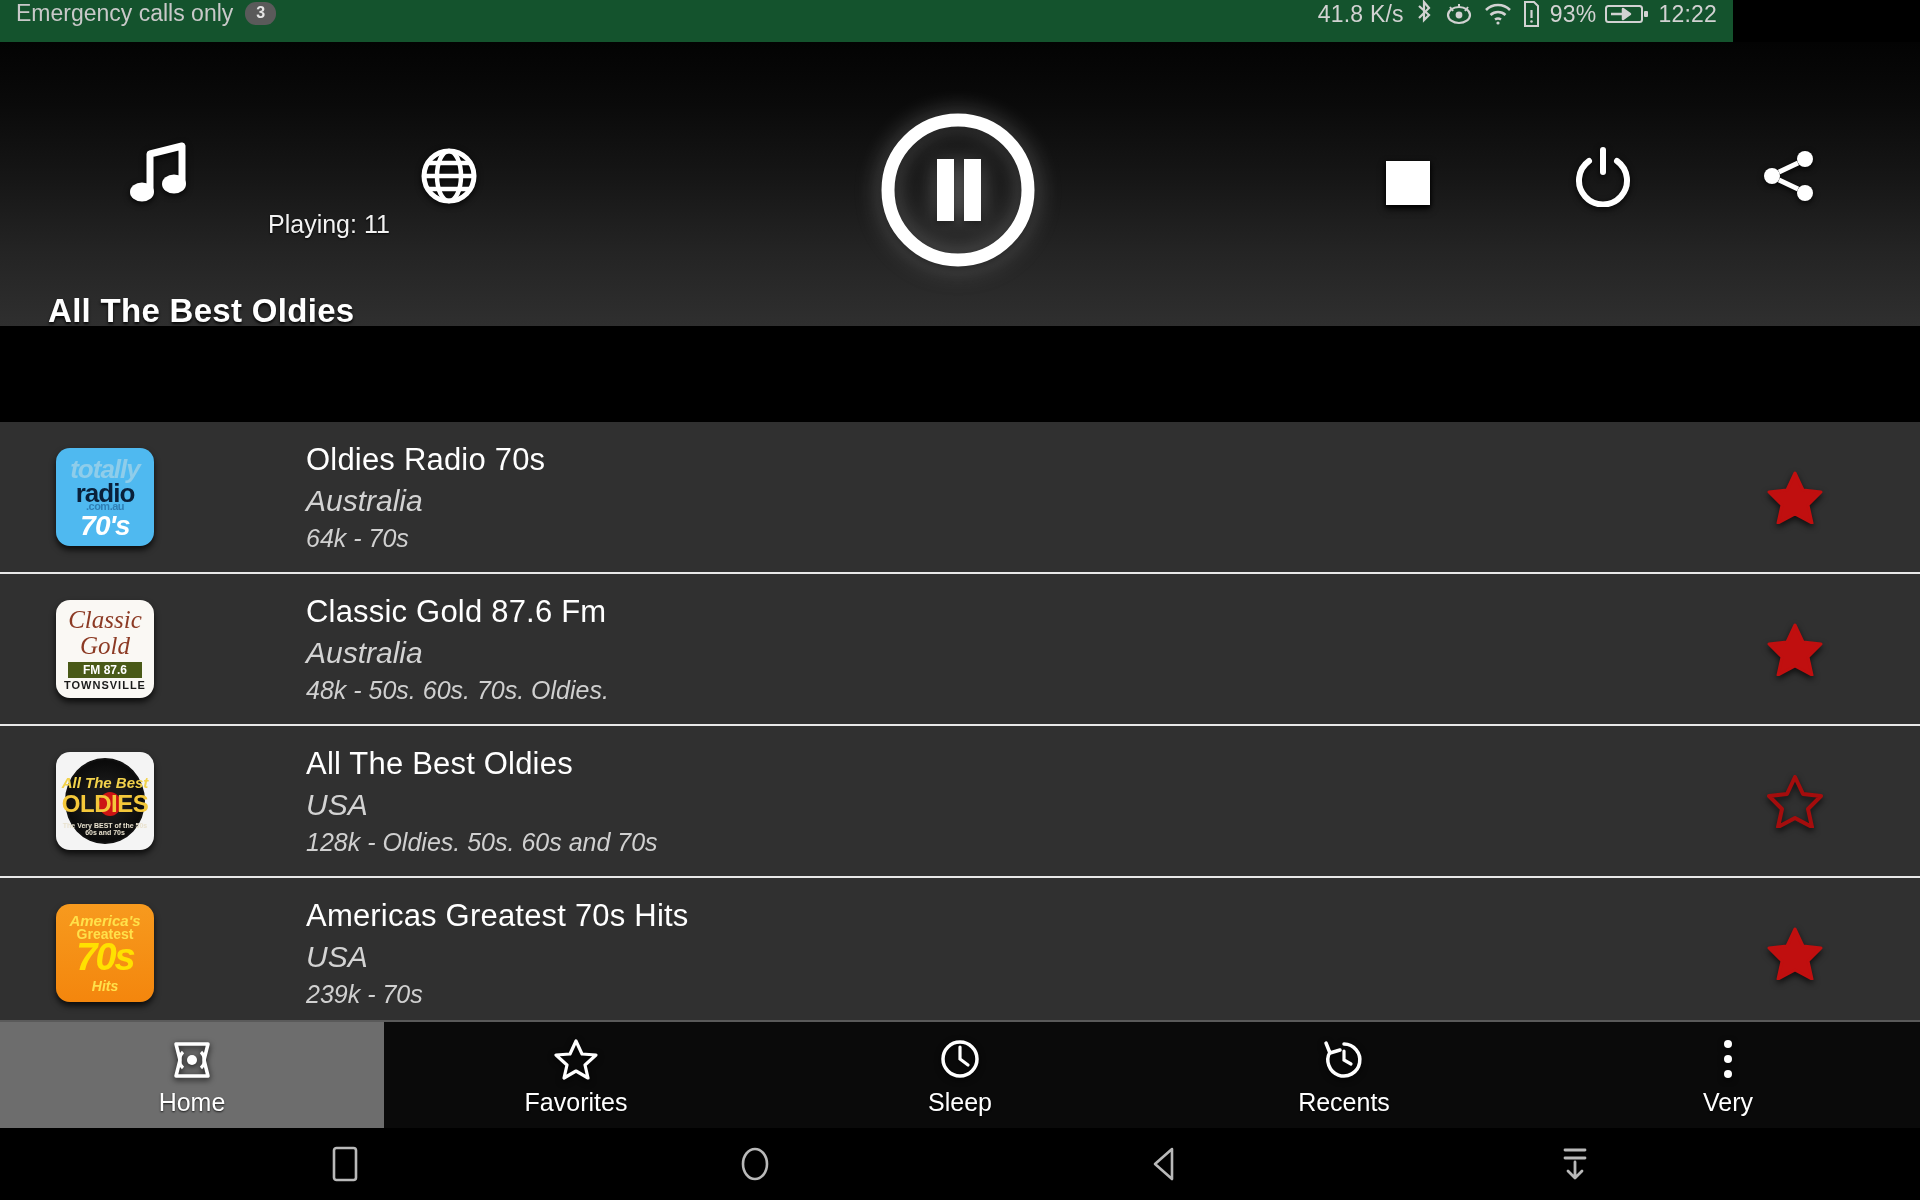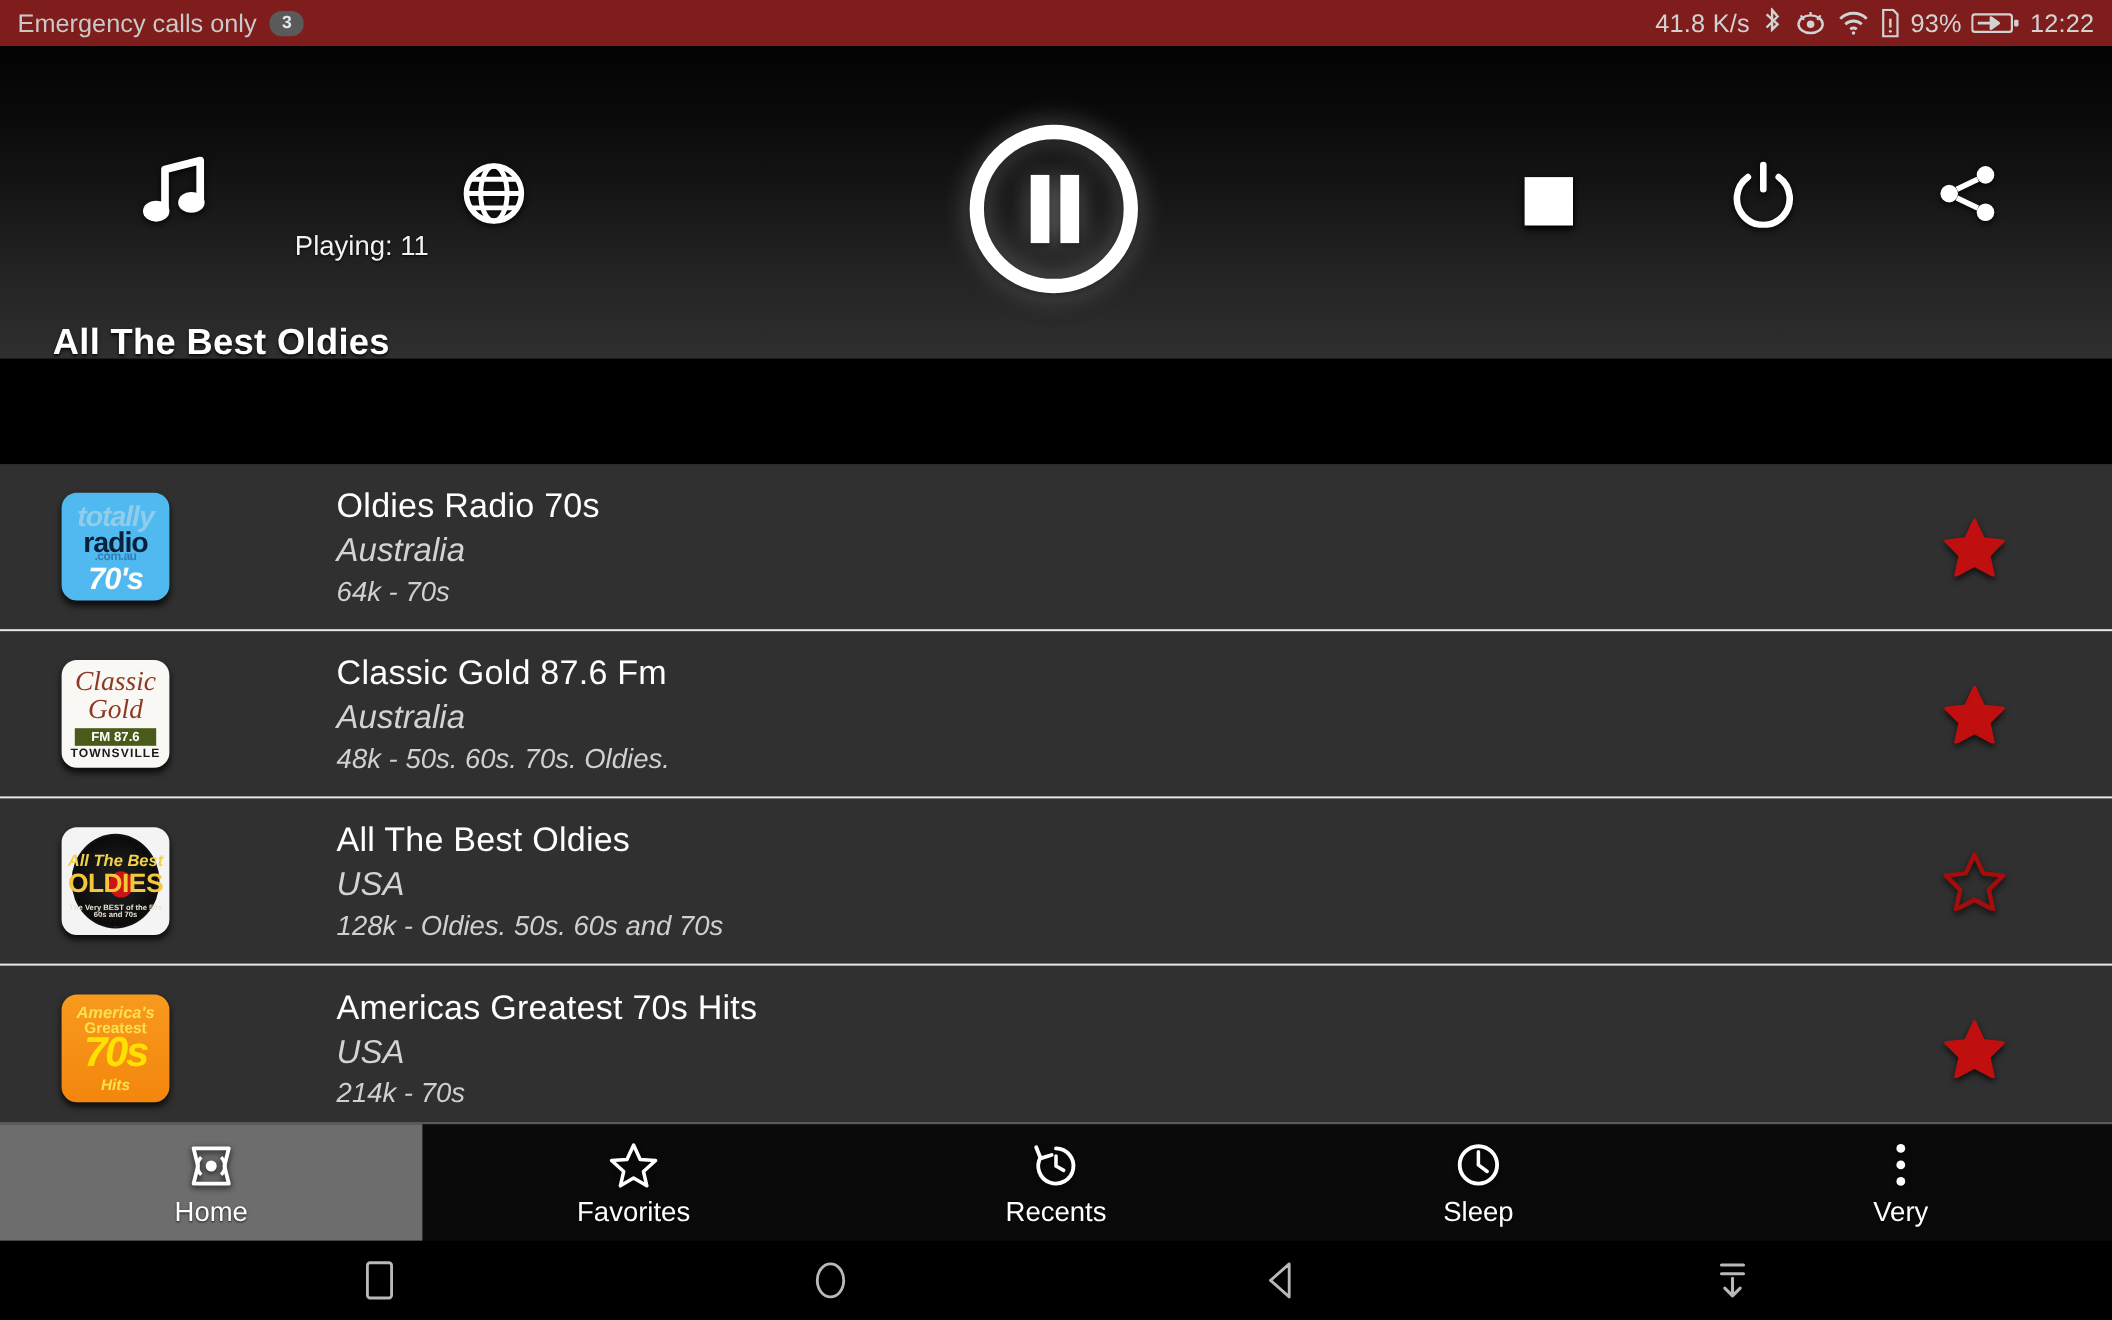--- a/index.html
+++ b/index.html
@@ -6,22 +6,22 @@
   html,body{
     width:1920px; height:1200px; overflow:hidden;
     background:#000;
     font-family:"Liberation Sans", sans-serif;
     -webkit-font-smoothing:antialiased;
   }
   #app{ position:relative; width:1920px; height:1200px; }
 
   
   .statusbar{
-    position:absolute; top:0; left:0; width:1920px; height:42px;
-    background:#7f1d1d; display:flex; align-items:center;
+    position:absolute; top:0; left:0; width:1733px; height:42px;
+    background:#14532d; display:flex; align-items:flex-start;
     padding:0 16px; color:#c9c9c9; font-size:23px;
   }
   .sb-left{ display:flex; align-items:center; gap:12px; }
   .sb-badge{
     background:#5a5a5a; color:#e6e6e6; border-radius:11px;
     font-size:16px; font-weight:bold; padding:1px 11px 2px; line-height:20px;
     display:inline-block;
   }
   .sb-right{ margin-left:auto; display:flex; align-items:center; gap:9px; }
   .sb-right .txt{ font-size:23px; color:#d2d2d2; letter-spacing:.2px;}
@@ -335,21 +335,21 @@
         <div class="logo lg-americas">
           <span class="a1">America's</span>
           <span class="a2">Greatest</span>
           <span class="a3">70s</span>
           <span class="a4">Hits</span>
         </div>
       </div>
       <div class="meta">
         <span class="r-title">Americas Greatest 70s Hits</span>
         <span class="r-country">USA</span>
-        <span class="r-detail">214k - 70s</span>
+        <span class="r-detail">239k - 70s</span>
       </div>
       <div class="star-cell">
         <svg width="56" height="54" viewBox="0 0 56 54" style="filter:drop-shadow(0 3px 3px rgba(0,0,0,.7))">
           <path d="M28 3 L36 20 L54 22 L41 35 L45 53 L28 44 L11 53 L15 35 L2 22 L20 20 Z" fill="#c00f0f" stroke="#c00f0f" stroke-width="3" stroke-linejoin="round"></path>
         </svg>
       </div>
     </div>
 
   </div>
 
@@ -370,37 +370,37 @@
       <span class="ic">
         <svg width="44" height="42" viewBox="0 0 44 42">
           <path d="M22 3 L28 16 L42 17 L31 27 L34 40 L22 33 L10 40 L13 27 L2 17 L16 16 Z" fill="none" stroke="#fff" stroke-width="3.2" stroke-linejoin="round"></path>
         </svg>
       </span>
       <span class="lbl">Favorites</span>
     </div>
 
     <div class="tab">
       <span class="ic">
+        <svg width="42" height="42" viewBox="0 0 42 42">
+          <circle cx="21" cy="21" r="17" fill="none" stroke="#fff" stroke-width="3.5"></circle>
+          <path d="M21 9 V21 L29 27" fill="none" stroke="#fff" stroke-width="3.2" stroke-linecap="round"></path>
+        </svg>
+      </span>
+      <span class="lbl">Sleep</span>
+    </div>
+
+    <div class="tab">
+      <span class="ic">
         <svg width="44" height="42" viewBox="0 0 44 42">
           <path d="M22 6 A16 16 0 1 1 8 14" fill="none" stroke="#fff" stroke-width="3.5" stroke-linecap="round"></path>
           <path d="M4 5 L8 15 L18 12" fill="none" stroke="#fff" stroke-width="3.5" stroke-linejoin="round" stroke-linecap="round"></path>
           <path d="M22 13 V22 L29 26" fill="none" stroke="#fff" stroke-width="3.2" stroke-linecap="round"></path>
         </svg>
       </span>
       <span class="lbl">Recents</span>
-    </div>
-
-    <div class="tab">
-      <span class="ic">
-        <svg width="42" height="42" viewBox="0 0 42 42">
-          <circle cx="21" cy="21" r="17" fill="none" stroke="#fff" stroke-width="3.5"></circle>
-          <path d="M21 9 V21 L29 27" fill="none" stroke="#fff" stroke-width="3.2" stroke-linecap="round"></path>
-        </svg>
-      </span>
-      <span class="lbl">Sleep</span>
     </div>
 
     <div class="tab">
       <span class="ic">
         <svg width="20" height="42" viewBox="0 0 20 42">
           <circle cx="10" cy="6" r="4" fill="#fff"></circle>
           <circle cx="10" cy="21" r="4" fill="#fff"></circle>
           <circle cx="10" cy="36" r="4" fill="#fff"></circle>
         </svg>
       </span>

